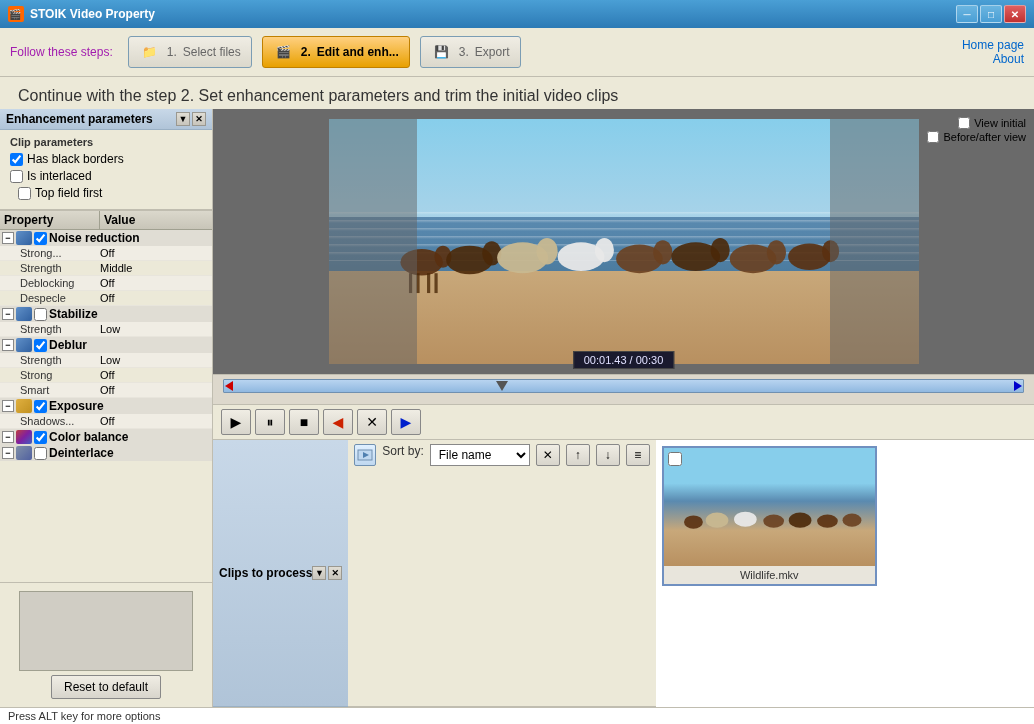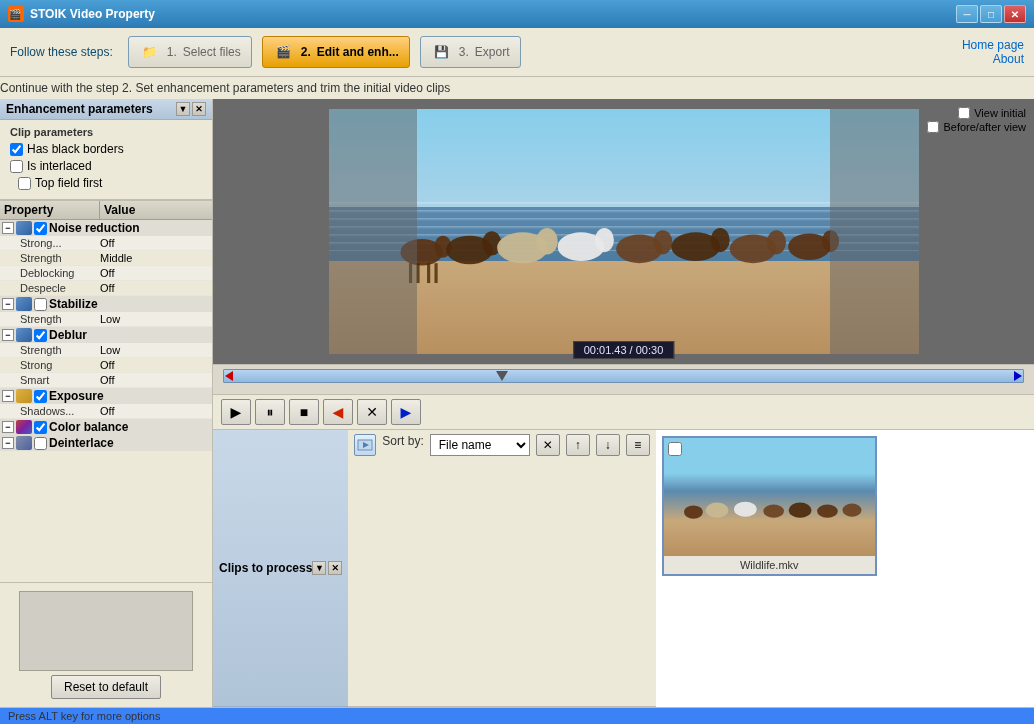--- a/index.html
+++ b/index.html
@@ -10,31 +10,31 @@
     .title-bar-icon { width: 16px; height: 16px; background: #ff6600; border-radius: 2px; margin-right: 6px; font-size: 10px; display: flex; align-items: center; justify-content: center; }
     .title-bar-controls { margin-left: auto; display: flex; gap: 2px; }
     .title-btn { width: 22px; height: 18px; border: 1px solid rgba(255,255,255,0.5); background: linear-gradient(to bottom, #6bb5e0, #4a9fd5); color: white; cursor: pointer; font-size: 10px; display: flex; align-items: center; justify-content: center; border-radius: 2px; }
     .title-btn.close { background: linear-gradient(to bottom, #e06060, #c03030); }
     
     
     .window-body { background: #ece9d8; height: calc(724px - 28px); display: flex; flex-direction: column; }
     
     
     .steps-bar { background: #ece9d8; padding: 8px 10px; display: flex; align-items: center; gap: 10px; border-bottom: 1px solid #c0bdb0; }
-    .steps-label { font-size: 12px; color: #0c4a6e; margin-right: 5px; }
+    .steps-label { font-size: 12px; color: #a21caf; margin-right: 5px; }
     .step-btn { height: 32px; border: 1px solid #7b9db4; border-radius: 3px; display: flex; align-items: center; padding: 0 10px; cursor: pointer; font-size: 12px; gap: 6px; }
     .step-btn.inactive { background: linear-gradient(to bottom, #f0ede4, #dbd8cc); color: #666; }
     .step-btn.active { background: linear-gradient(to bottom, #ffd080, #e8a000); color: #000; font-weight: bold; border-color: #c08000; }
     .step-btn.inactive3 { background: linear-gradient(to bottom, #f0ede4, #dbd8cc); color: #666; }
     .step-icon { width: 22px; height: 18px; display: flex; align-items: center; justify-content: center; }
     .top-links { margin-left: auto; text-align: right; }
     .top-links a { color: #0066cc; text-decoration: none; display: block; font-size: 12px; cursor: pointer; }
     
     
-    .info-bar { padding: 4px 0; font-size: 12px; color: #333; background: #ece9d8; }
+    .info-bar { padding: 4px 18px; font-size: 16px; color: #333; background: #ece9d8; margin-top: 6px; }
     
     
     .main-content { display: flex; flex: 1; overflow: hidden; }
     
     
     .left-panel { width: 213px; background: #ece9d8; border-right: 1px solid #c0bdb0; display: flex; flex-direction: column; overflow: hidden; }
     
     
     .panel-header { background: linear-gradient(to bottom, #c8d8e8, #b0c4d8); padding: 3px 6px; font-size: 12px; font-weight: bold; display: flex; align-items: center; border-bottom: 1px solid #9ab0c4; }
     .panel-header-controls { margin-left: auto; display: flex; gap: 2px; }
@@ -116,21 +116,21 @@
     
     
     .clips-list { flex: 1; background: white; padding: 6px; overflow-y: auto; display: flex; gap: 6px; flex-wrap: wrap; align-content: flex-start; }
     .clip-item { width: 215px; border: 2px solid #7090c0; background: white; cursor: pointer; position: relative; }
     .clip-checkbox { position: absolute; top: 4px; left: 4px; width: 14px; height: 14px; z-index: 2; }
     .clip-thumbnail { width: 211px; height: 118px; background: #5a8ab0; position: relative; overflow: hidden; }
     .clip-thumb-canvas { width: 100%; height: 100%; background: linear-gradient(to bottom, #87ceeb 0%, #87ceeb 30%, #5a8ab0 45%, #c8a87a 70%, #b89060 100%); position: relative; }
     .clip-name { text-align: center; padding: 3px; font-size: 11px; color: #333; background: #e8e5dc; }
     
     
-    .status-bar { background: #3b82f6; border-top: 1px solid #c0bdb0; padding: 2px 8px; font-size: 11px; color: #333; }
+    .status-bar { background: #ffffff; border-top: 1px solid #c0bdb0; padding: 2px 8px; font-size: 11px; color: #333; }
   </style>
 </head>
 <body>
 
 <div class="title-bar">
   <div class="title-bar-icon">🎬</div>
   <span>STOIK Video Property</span>
   <div class="title-bar-controls">
     <div class="title-btn">─</div>
     <div class="title-btn">□</div>

